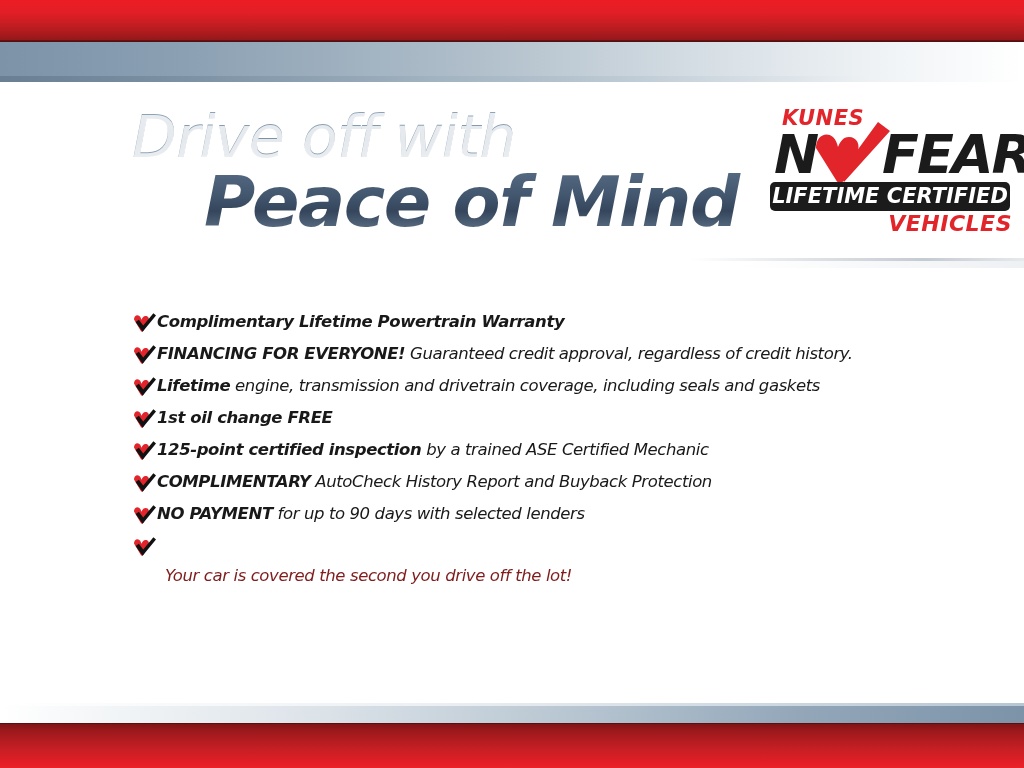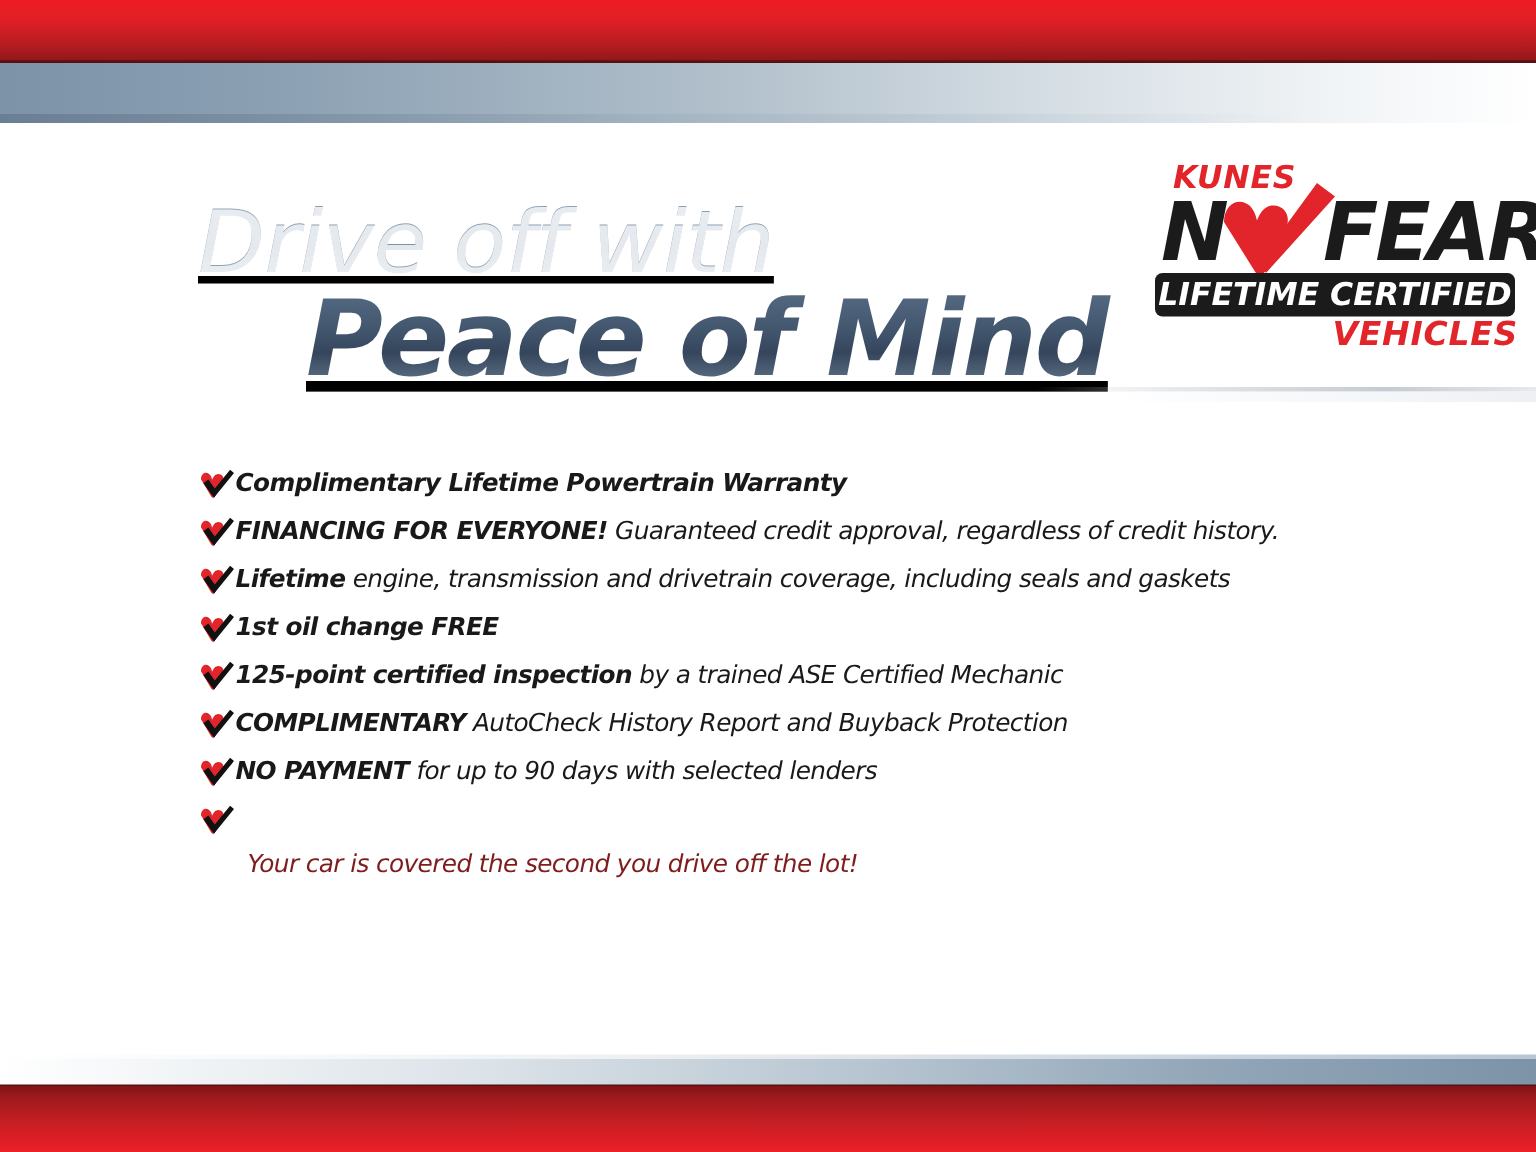--- a/index.html
+++ b/index.html
@@ -73,23 +73,22 @@
     position: absolute;
     left: 0; top: 723px;
     width: 1024px; height: 2px;
     background: #5c0f11;
   }
 
   
   .headline-block {
     position: absolute;
     left: 132px;
-    top: 130px;
+    top: 106px;
     width: 640px;
-    text-decoration: underline;
   }
   .headline-line1 {
     font-family: "DejaVu Sans", sans-serif;
     font-style: italic;
     font-weight: 400;
     font-size: 58px;
     line-height: 62px;
     letter-spacing: -0.5px;
     color: #7f95aa;
     background: linear-gradient(to bottom, #93a8bb 0%, #7b91a6 55%, #9fb2c2 100%);

